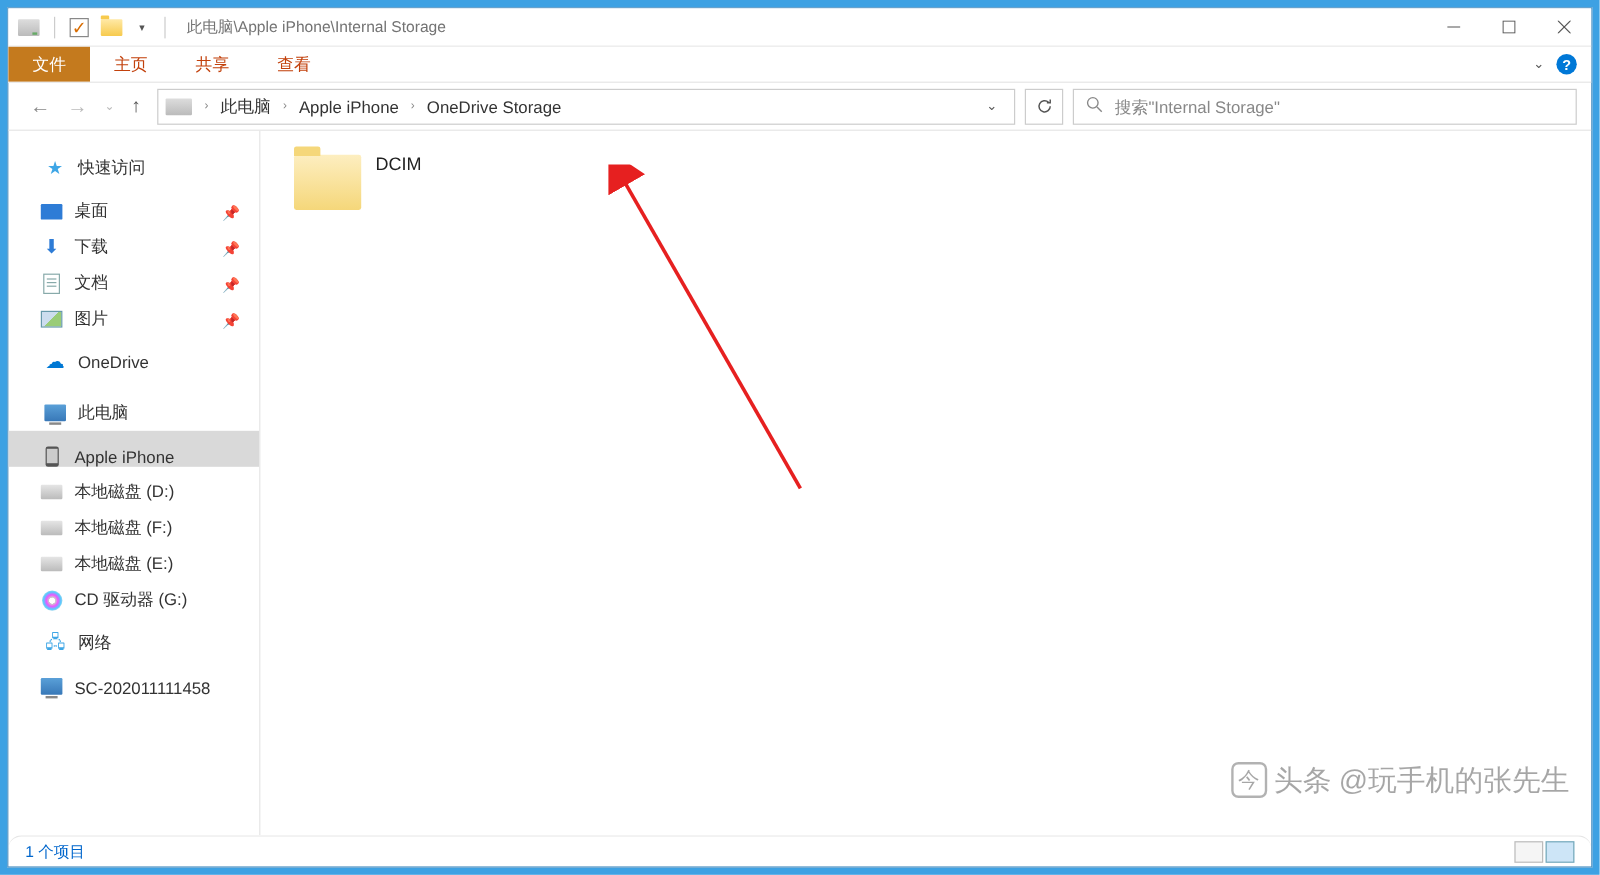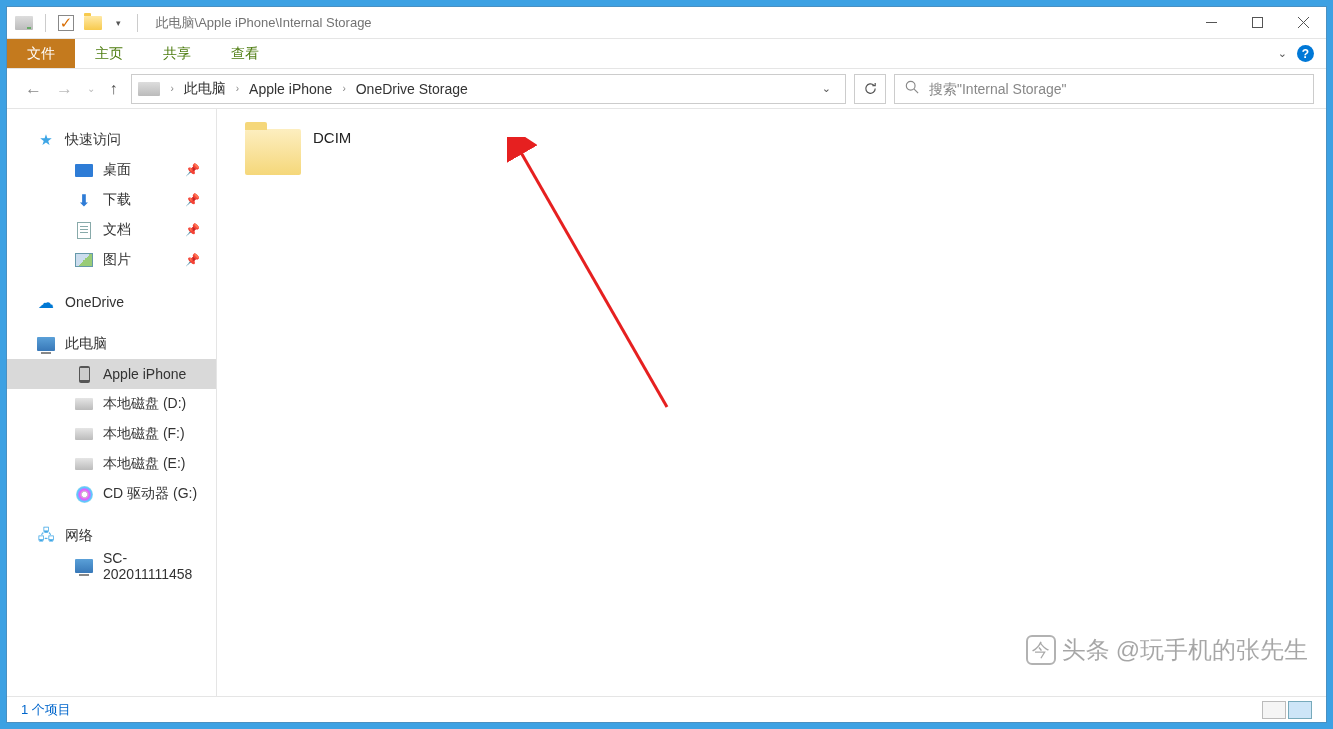--- a/index.html
+++ b/index.html
@@ -17,21 +17,21 @@
 .folder-mini { width:18px; height:14px; background:linear-gradient(#ffe9a6,#f7ca4d); border-radius:1px; position: relative;}
 .folder-mini::before{content:"";position:absolute;top:-3px;left:0;width:7px;height:3px;background:#f7ca4d;border-radius:1px 1px 0 0;}
 .qat-dropdown { font-size:9px; color:#555; padding:0 4px;}
 .titlebar-title { color:#737373; font-size:13px; padding-left:6px;}
 .titlebar-right { margin-left:auto; display:flex; }
 .winbtn { width:46px; height:32px; display:flex; align-items:center; justify-content:center; color:#555;}
 .winbtn svg { width:11px; height:11px; }
 
 
 .ribbon { height:30px; display:flex; align-items:stretch; background:#fff; border-bottom:1px solid #e5e5e5; position:relative;}
-.ribbon-tab { padding:0 20px; display:flex; align-items:center; font-size:14px; color:#4d7c0f;}
+.ribbon-tab { padding:0 20px; display:flex; align-items:center; font-size:14px; color:#c2410c;}
 .ribbon-tab.file { background:#c47a1e; color:#fff;}
 .ribbon-right { margin-left:auto; display:flex; align-items:center; gap:10px; padding-right:12px;}
 .chev-down { font-size:11px; color:#555;}
 .help-icon { width:17px; height:17px; border-radius:50%; background:#0078d7; color:#fff; font-size:12px; display:flex; align-items:center; justify-content:center; font-weight:bold;}
 
 
 .addr-row { height:40px; display:flex; align-items:center; padding:6px 12px; gap:8px; border-bottom:1px solid #e5e5e5;}
 .nav-arrows { display:flex; align-items:center; gap:14px; padding:0 6px;}
 .nav-btn { color:#888; font-size:17px; display:flex; align-items:center;}
 .nav-btn.disabled { color:#bbb; }
@@ -44,21 +44,21 @@
 .refresh-btn { width:32px; height:30px; border:1px solid #ccc; display:flex; align-items:center; justify-content:center; color:#555;}
 .search-box { width:420px; height:30px; border:1px solid #ccc; display:flex; align-items:center; padding:0 10px; gap:10px; color:#888;}
 .search-box input { border:none; outline:none; font-size:14px; color:#333; flex:1; background:transparent;}
 .search-box input::placeholder{color:#888;}
 .search-icon { color:#888; font-size:14px;}
 
 
 .body { flex:1; display:flex; overflow:hidden;}
 .sidebar { width:210px; border-right:1px solid #e5e5e5; padding-top:16px; overflow-y:auto;}
 .tree-item { height:30px; display:flex; align-items:center; padding-left:30px; gap:10px; font-size:14px; color:#333;}
-.tree-item.indent { padding-left:68px;}
+.tree-item.indent { padding-left:27px;align-items:flex-end;}
 .tree-item.selected { background:#d9d9d9;}
 .tree-item .pin { margin-left:auto; margin-right:16px; color:#7a7a7a; font-size:12px;}
 .tree-spacer { height:12px;}
 .ico { width:18px; height:18px; display:flex; align-items:center; justify-content:center; flex-shrink:0;}
 .ico-star { color:#3ea6e6; font-size:15px;}
 .ico-desktop { background:#2e7cd6; width:18px; height:13px; border-radius:1px;}
 .ico-download { color:#2e7cd6; font-size:16px;}
 .ico-doc { border:1px solid #8aa; width:14px; height:17px; position:relative;}
 .ico-doc::after{content:"";position:absolute;top:3px;left:2px;right:2px;height:1px;background:#8aa;box-shadow:0 3px #8aa,0 6px #8aa;}
 .ico-pic { border:1px solid #69a; width:18px; height:14px; background:linear-gradient(135deg,#cde 50%,#9c7 50%);}
@@ -73,21 +73,21 @@
 .ico-net { color:#3ea6e6; font-size:15px;}
 
 .content { flex:1; position:relative; padding:18px 28px;}
 .folder-item { display:flex; align-items:flex-start; gap:12px; width:260px;}
 .folder-big { width:56px; height:46px; background:linear-gradient(#fdeec0,#f5d77a); border-radius:2px; position:relative; margin-top:2px;}
 .folder-big::before{content:"";position:absolute;top:-7px;left:0;width:22px;height:8px;background:#f5d77a;border-radius:2px 2px 0 0;}
 .folder-label { font-size:15px; color:#222; padding-top:2px;}
 .red-arrow { position:absolute; left:290px; top:28px; pointer-events:none;}
 
 
-.statusbar { height:26px; border-top:1px solid #e5e5e5; display:flex; align-items:center; padding:0 14px; font-size:13px; color:#0066cc;}
+.statusbar { height:26px; border-top:1px solid #e5e5e5; display:flex; align-items:center; padding:0 14px; font-size:13px; color:#0066cc;border-radius:11px;}
 .statusbar-right { margin-left:auto; display:flex; gap:2px;}
 .view-btn { width:24px; height:18px; border:1px solid #bbb; background:#f5f5f5;}
 .view-btn.active { background:#cde5f7; border-color:#7ab;}
 
 
 .watermark { position:absolute; right:18px; bottom:30px; display:flex; align-items:center; gap:6px; color:rgba(0,0,0,0.35); font-size:24px; font-weight:500; pointer-events:none;}
 .watermark .wm-icon{width:30px;height:30px;border:2px solid rgba(0,0,0,0.3);border-radius:6px;display:flex;align-items:center;justify-content:center;font-size:18px;}
 </style>
 </head>
 <body>

